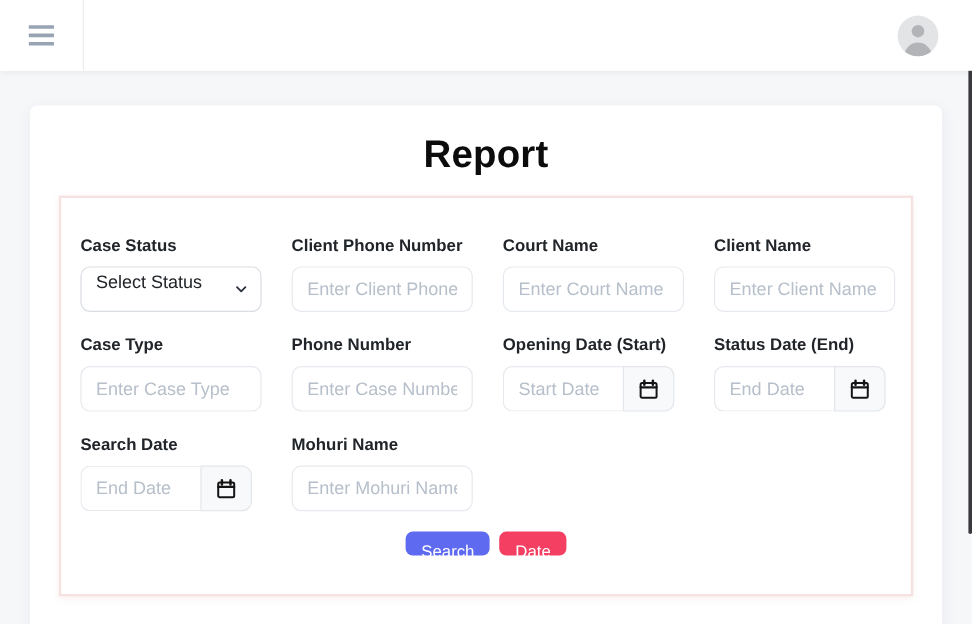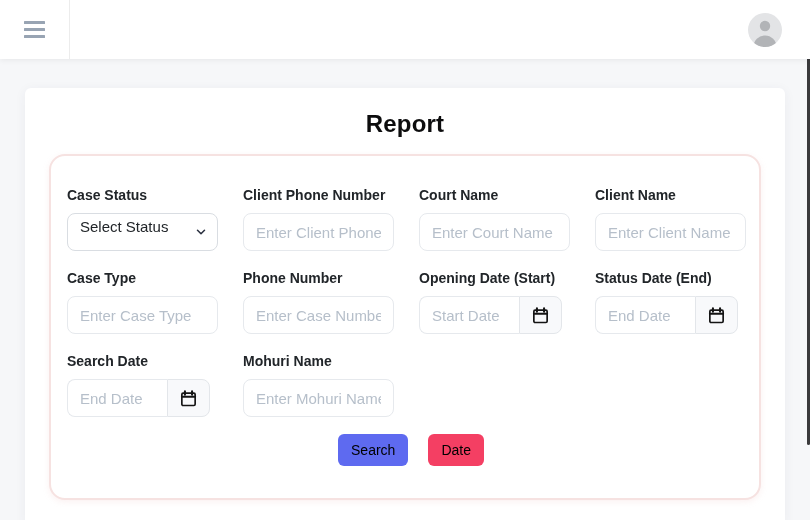--- a/index.html
+++ b/index.html
@@ -30,25 +30,25 @@
   }
 
   
   .outer-card {
     margin:29px 25px 0 25px; width:760px; min-height:440px;
     background:#fff; border-radius:6px;
     box-shadow:0 2px 12px rgba(50,50,93,0.06);
     padding:22px 24px 24px 24px;
   }
   .page-title {
-    text-align:center; font-size:24px; font-weight:700; color:#0c0c0d;
+    text-align:center; font-size:32px; font-weight:700; color:#0c0c0d;
     margin-bottom:16px; letter-spacing:0.2px;
   }
   .inner-card {
-    border:2px solid #f6e2e1; border-radius:16px;
+    border:2px solid #f6e2e1; border-radius:0;
     box-shadow:0 2px 6px rgba(235,180,180,0.18);
     padding:31px 16px 32px 16px; background:#fff;
   }
 
   
   .form-grid {
     display:grid; grid-template-columns:repeat(4,151px);
     column-gap:25px; row-gap:19px;
   }
   .cell label {
@@ -84,23 +84,23 @@
   }
   .date-append {
     width:43px; height:38px; background:#f8f9fb; border:1px solid #e3e6ea;
     border-radius:0 8px 8px 0; display:flex; align-items:center; justify-content:center;
     cursor:pointer; padding:0;
   }
 
   
   .btn-row { display:flex; justify-content:center; gap:8px; margin-top:17px; }
   .btn {
-    border:none; border-radius:6px; color:#000000; font-size:14px;
+    border:none; border-radius:6px; color:#ffffff; font-size:14px;
     font-family:"Liberation Sans", sans-serif; cursor:pointer;
-    height:32px; padding:0 13px; line-height:32px;margin-left:12px;
+    height:20px; padding:0 13px; line-height:32px;
   }
   .btn-search { background:#5e6af0; }
   .btn-clear  { background:#f43f63; }
 
   
   .scrollbar-thumb {
     position:absolute; right:0; top:0; width:3px; height:445px;
     background:#3a3a3c; border-radius:2px;
   }
 </style>

